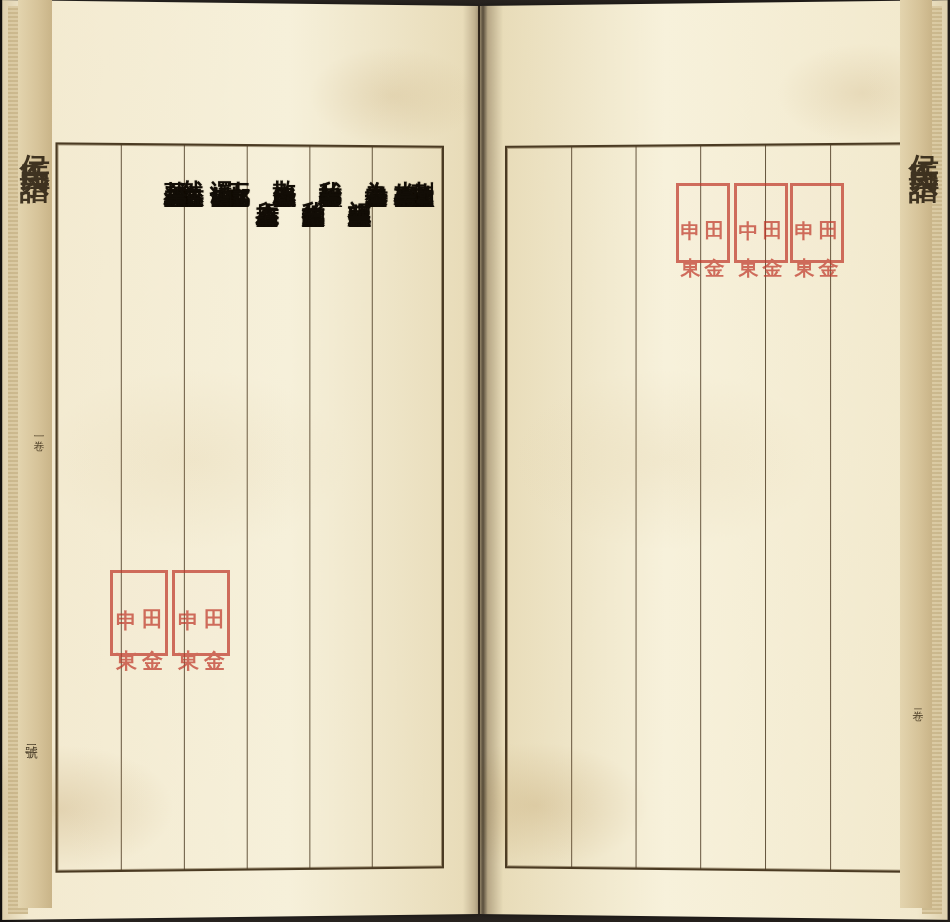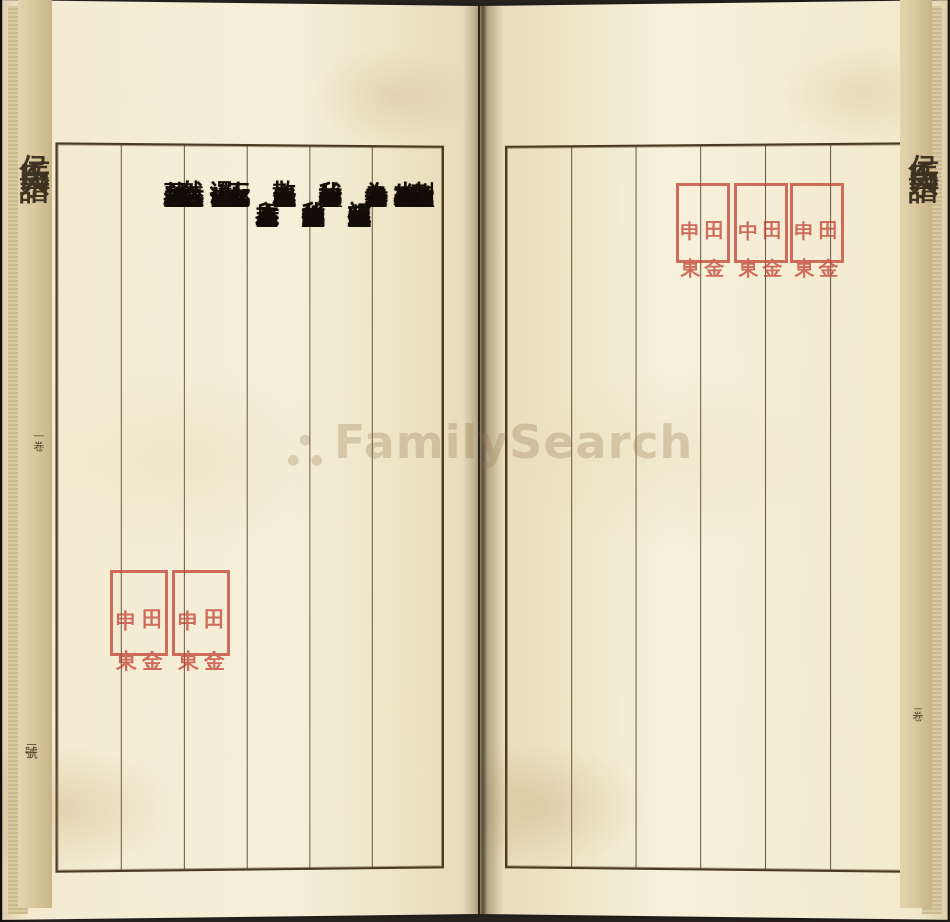--- a/index.html
+++ b/index.html
@@ -350,16 +350,13 @@
       <span>東</span>
       <span>金</span>
   </div>
   <div class="seal s5">
     <span>申</span>
       <span>田</span>
       <span>東</span>
       <span>金</span>
   </div>
 
-  <div class="watermark">
-    <span class="tree">⛬</span><span>FamilySearch</span>
-  </div>
 </div>
 
 </body></html>

